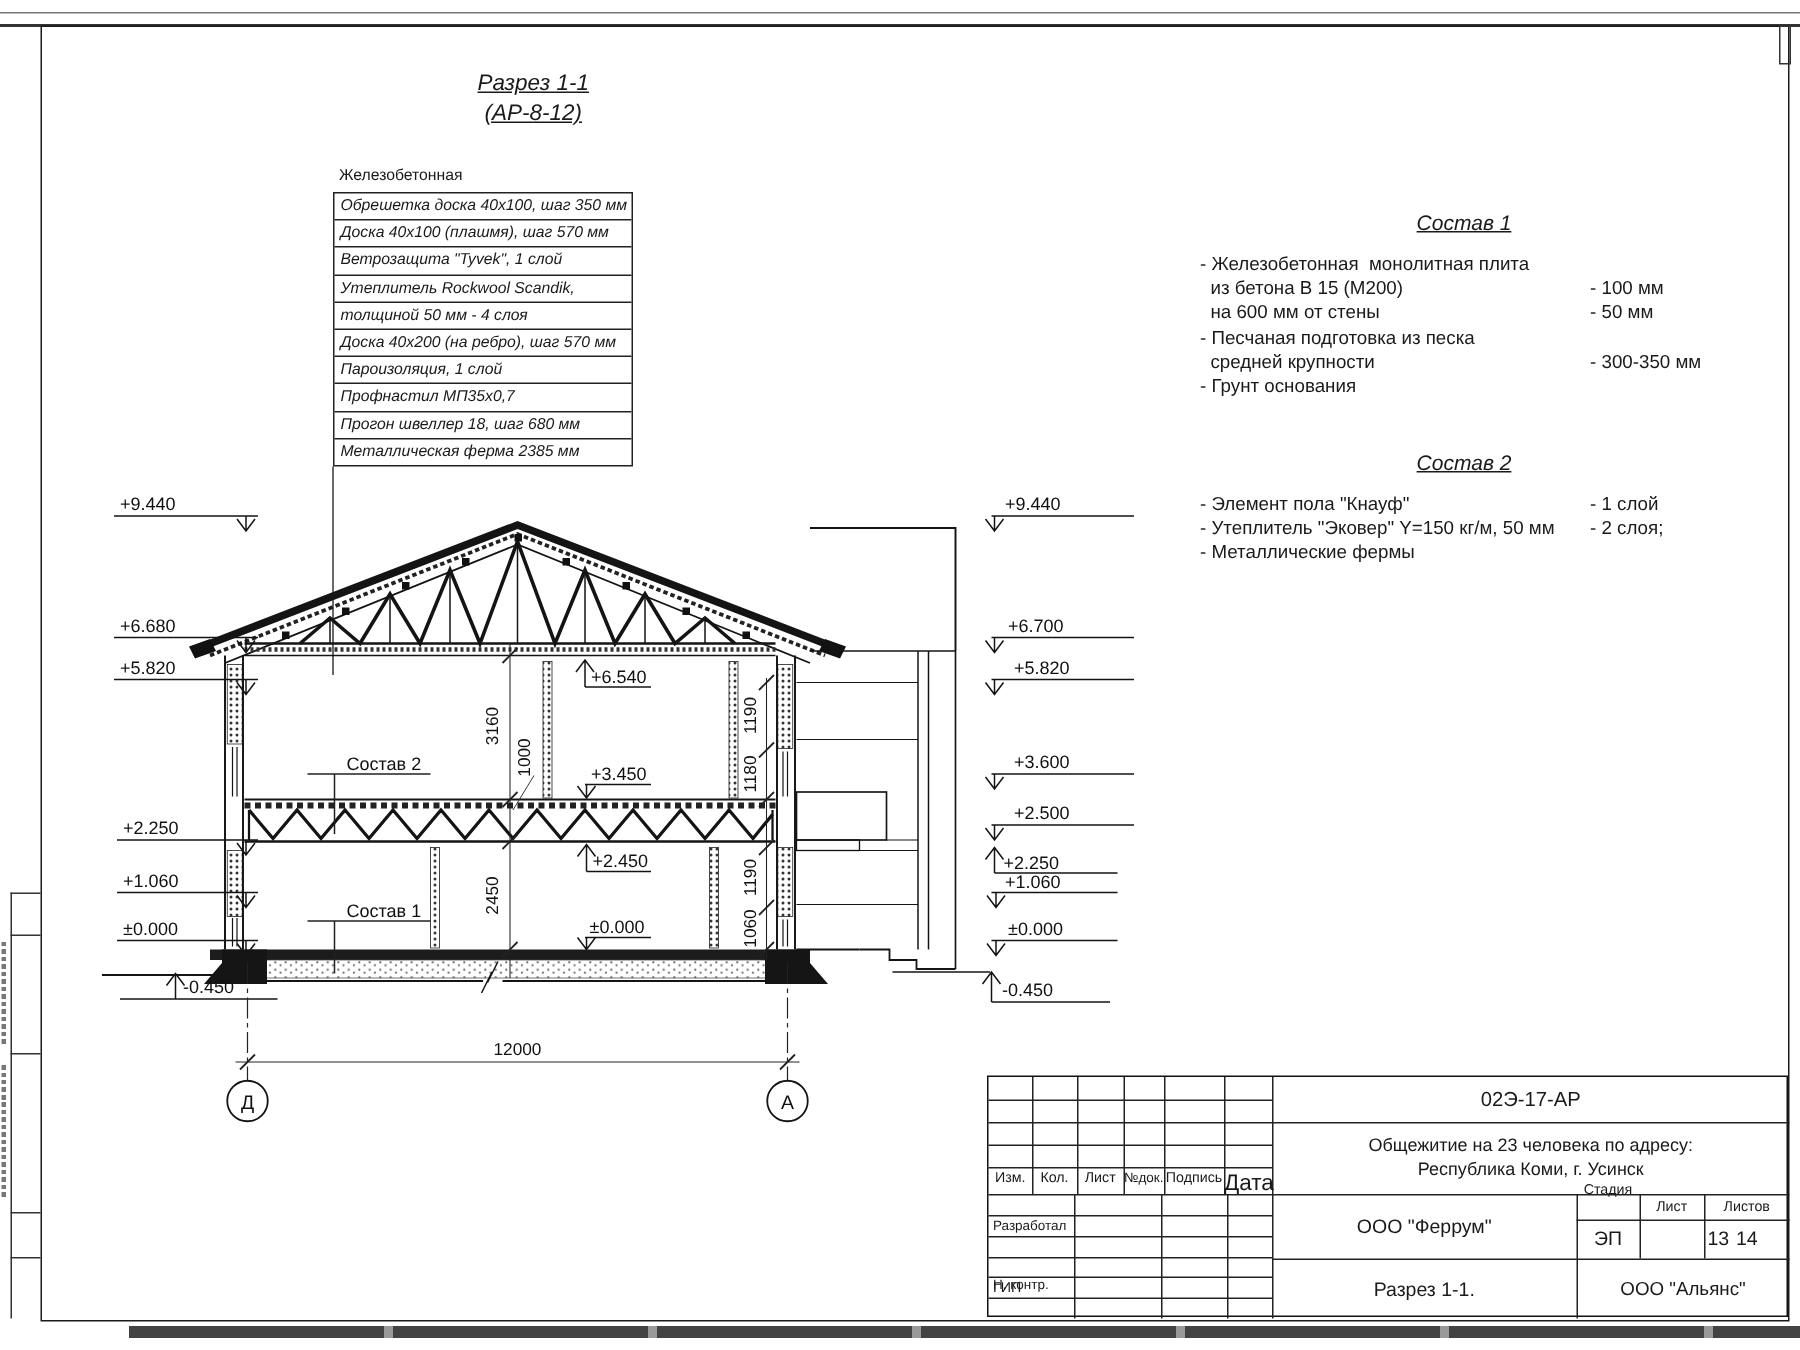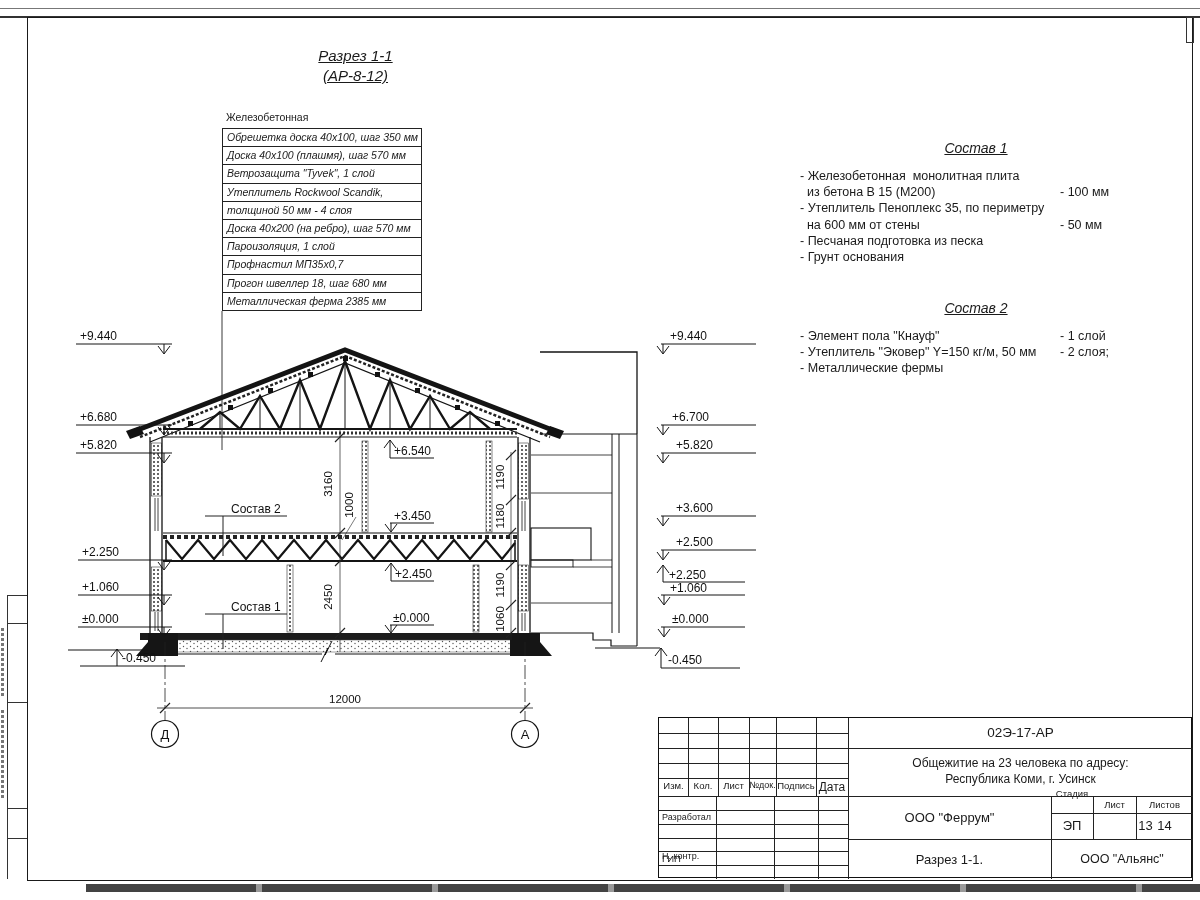--- a/index.html
+++ b/index.html
@@ -80,23 +80,23 @@
     <div class="row">Профнастил МП35х0,7</div>
     <div class="row">Прогон швеллер 18, шаг 680 мм</div>
     <div class="row">Металлическая ферма 2385 мм</div>
   </div>
 </div>
 
 <div class="abs sostav" id="sostav1">
   <div class="shead">Состав 1</div>
   <div class="srow"><span class="st">- Железобетонная  монолитная плита</span><span class="sv"></span></div>
   <div class="srow"><span class="st">  из бетона В 15 (М200)</span><span class="sv">- 100 мм</span></div>
-  <div class="srow"><span class="st">- Утеплитель Пеноплекс 35, по периметру</span><span class="sv"></span></div>
   <div class="srow"><span class="st">  на 600 мм от стены</span><span class="sv">- 50 мм</span></div>
   <div class="srow"><span class="st">- Песчаная подготовка из песка</span><span class="sv"></span></div>
+  <div class="srow"><span class="st">  средней крупности</span><span class="sv">- 300-350 мм</span></div>
   <div class="srow"><span class="st">- Грунт основания</span><span class="sv"></span></div>
 </div>
 
 <div class="abs sostav" id="sostav2">
   <div class="shead">Состав 2</div>
   <div class="srow"><span class="st">- Элемент пола "Кнауф"</span><span class="sv">- 1 слой</span></div>
   <div class="srow"><span class="st">- Утеплитель "Эковер" Y=150 кг/м, 50 мм</span><span class="sv">- 2 слоя;</span></div>
   <div class="srow"><span class="st">- Металлические фермы</span><span class="sv"></span></div>
 </div>
 
@@ -310,21 +310,21 @@
   <div class="l" style="left:434px;top:78px;width:1px;height:43px;"></div>
   <div class="l" style="left:477px;top:78px;width:1px;height:43px;"></div>
   <div class="l" style="left:392px;top:95px;width:142px;height:1px;"></div>
   <div class="l" style="left:189px;top:121px;width:345px;height:1.4px;"></div>
 
   <div class="txt" style="left:0;top:62px;width:29px;font-size:9.5px;">Изм.</div>
   <div class="txt" style="left:29px;top:62px;width:30px;font-size:9.5px;">Кол.</div>
   <div class="txt" style="left:59px;top:62px;width:31px;font-size:9.5px;">Лист</div>
   <div class="txt" style="left:90px;top:62px;width:27px;font-size:9px;">№док.</div>
   <div class="txt" style="left:117px;top:62px;width:40px;font-size:9.5px;">Подпись</div>
-  <div class="txt" style="left:157px;top:62px;width:32px;font-size:12px;">Дата</div>
+  <div class="txt" style="left:157px;top:62px;width:32px;font-size:15px;">Дата</div>
 
   <div class="txt" style="left:3px;top:94px;width:54px;text-align:left;font-size:9px;">Разработал</div>
   <div class="txt" style="left:3px;top:133px;width:54px;text-align:left;font-size:9px;">Н. контр.</div>
   <div class="txt" style="left:3px;top:135px;width:54px;text-align:left;font-size:9.5px;">ГИП</div>
 
   <div class="txt" style="left:189px;top:7px;width:345px;font-size:13.5px;">02Э-17-АР</div>
   <div class="txt" style="left:189px;top:38px;width:345px;font-size:12px;">Общежитие на 23 человека по адресу:</div>
   <div class="txt" style="left:189px;top:54px;width:345px;font-size:12px;">Республика Коми, г. Усинск</div>
   <div class="txt" style="left:189px;top:92px;width:203px;font-size:13px;">ООО "Феррум"</div>
   <div class="txt" style="left:392px;top:70px;width:42px;font-size:9.5px;">Стадия</div>

